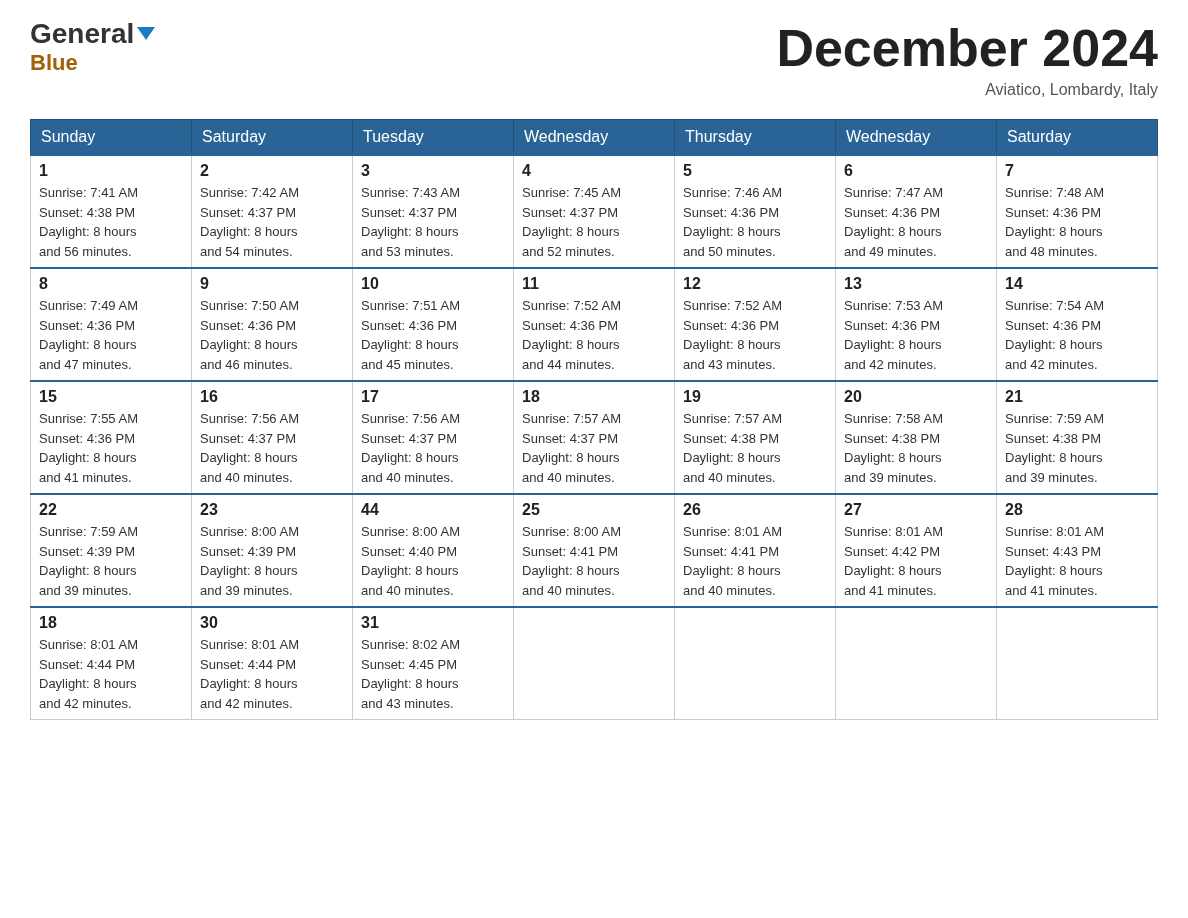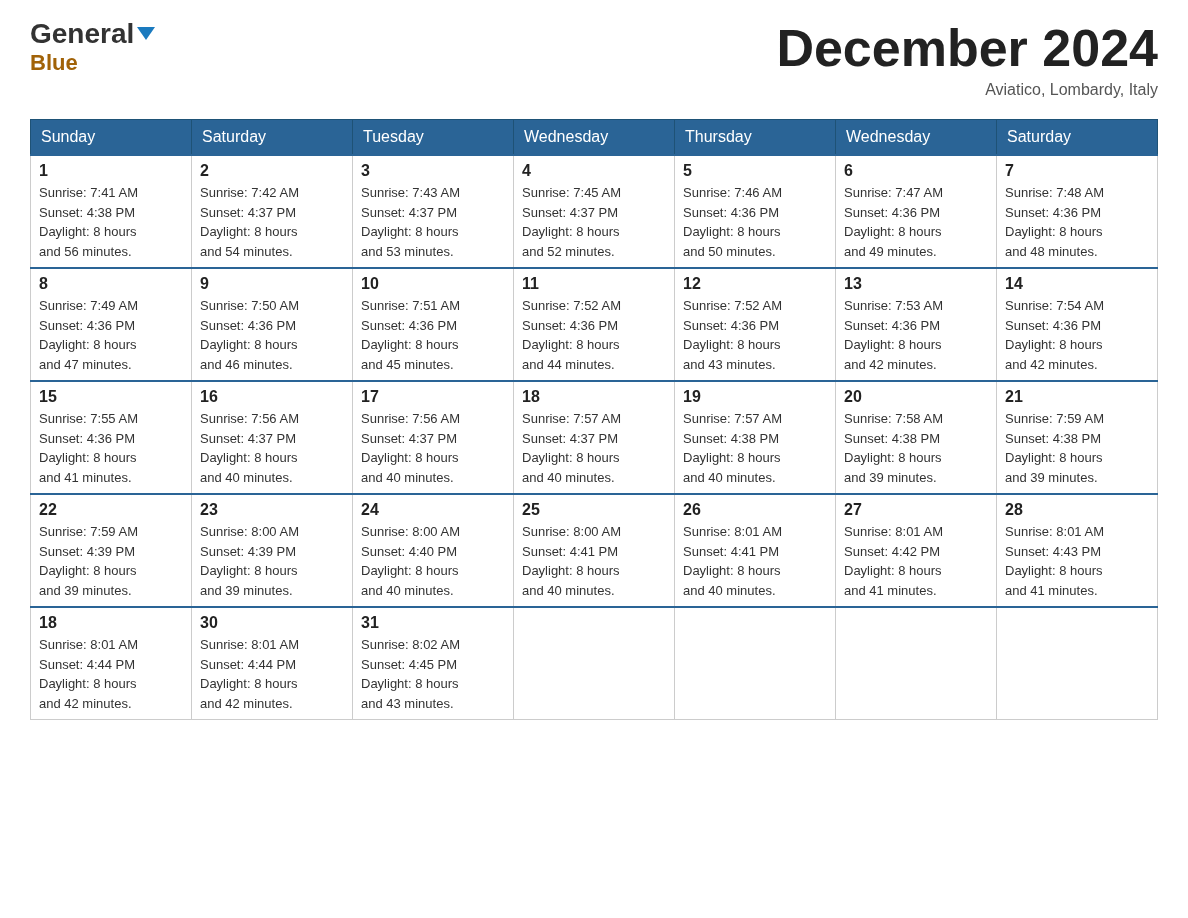--- a/index.html
+++ b/index.html
@@ -213,21 +213,21 @@
       <tr class="week-row">
         <td>
           <span class="day-num">22</span>
           <div class="day-info">Sunrise: 7:59 AM<br>Sunset: 4:39 PM<br>Daylight: 8 hours<br>and 39 minutes.</div>
         </td>
         <td>
           <span class="day-num">23</span>
           <div class="day-info">Sunrise: 8:00 AM<br>Sunset: 4:39 PM<br>Daylight: 8 hours<br>and 39 minutes.</div>
         </td>
         <td>
-          <span class="day-num">24</span>
+          <span class="day-num">44</span>
           <div class="day-info">Sunrise: 8:00 AM<br>Sunset: 4:40 PM<br>Daylight: 8 hours<br>and 40 minutes.</div>
         </td>
         <td>
           <span class="day-num">25</span>
           <div class="day-info">Sunrise: 8:00 AM<br>Sunset: 4:41 PM<br>Daylight: 8 hours<br>and 40 minutes.</div>
         </td>
         <td>
           <span class="day-num">26</span>
           <div class="day-info">Sunrise: 8:01 AM<br>Sunset: 4:41 PM<br>Daylight: 8 hours<br>and 40 minutes.</div>
         </td>

